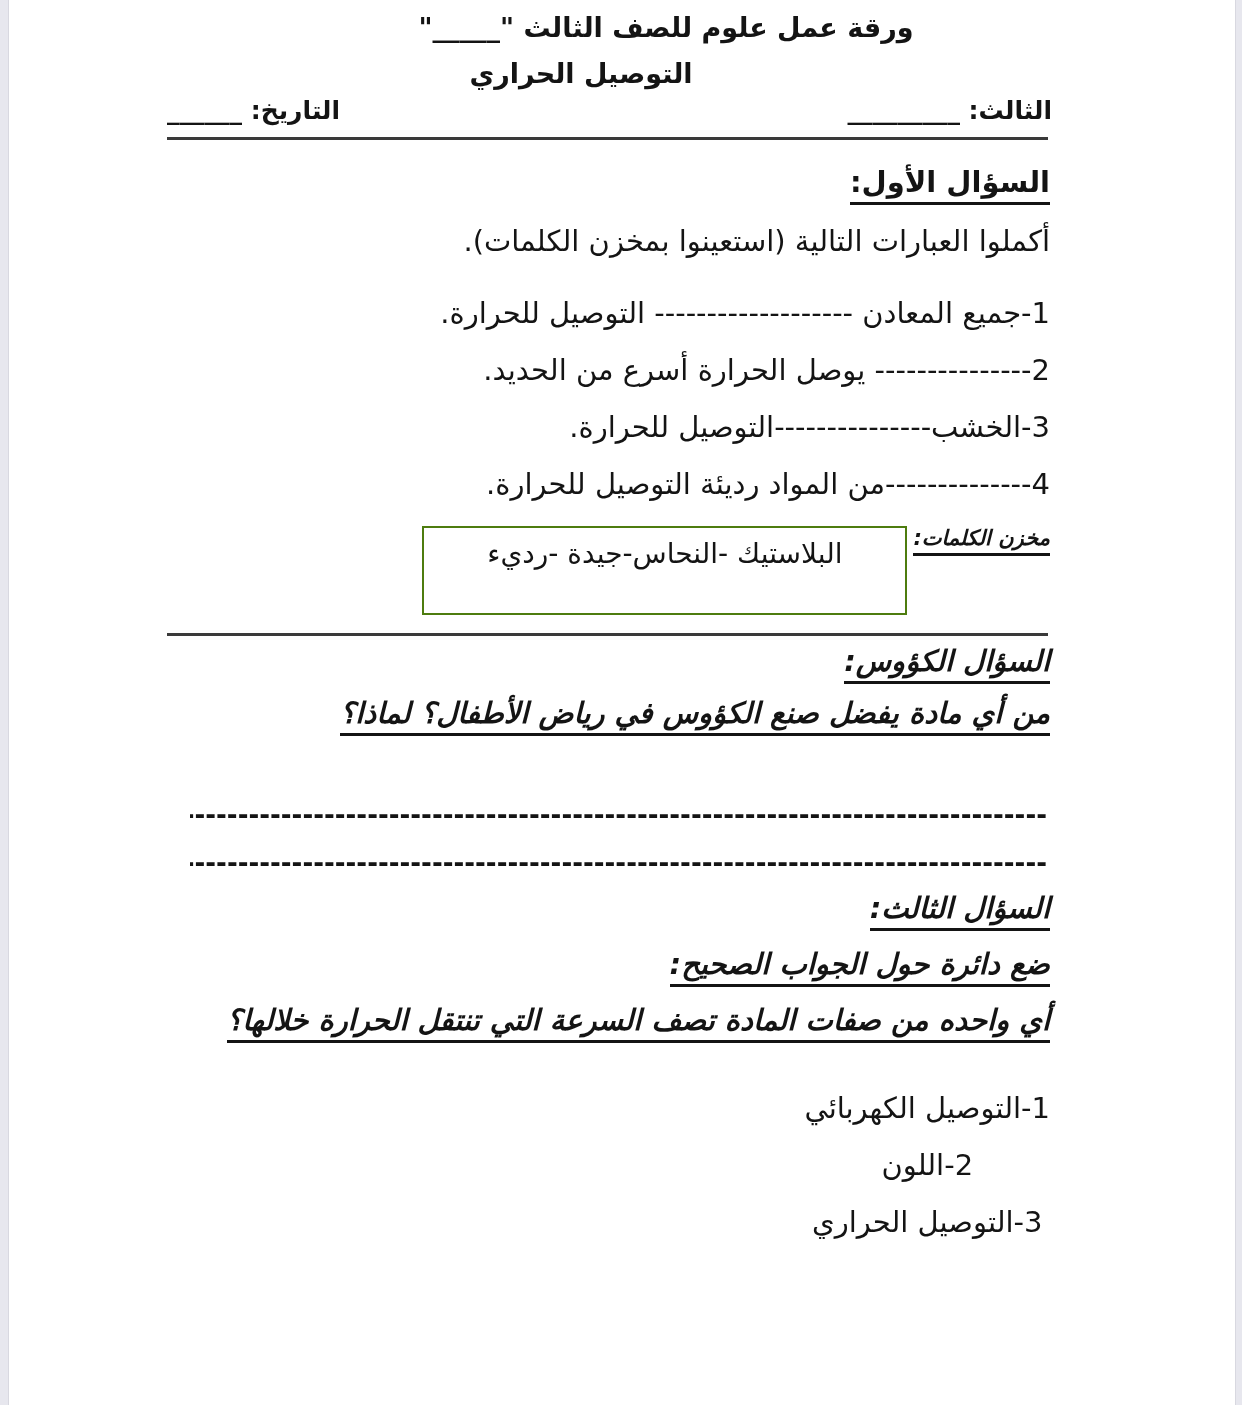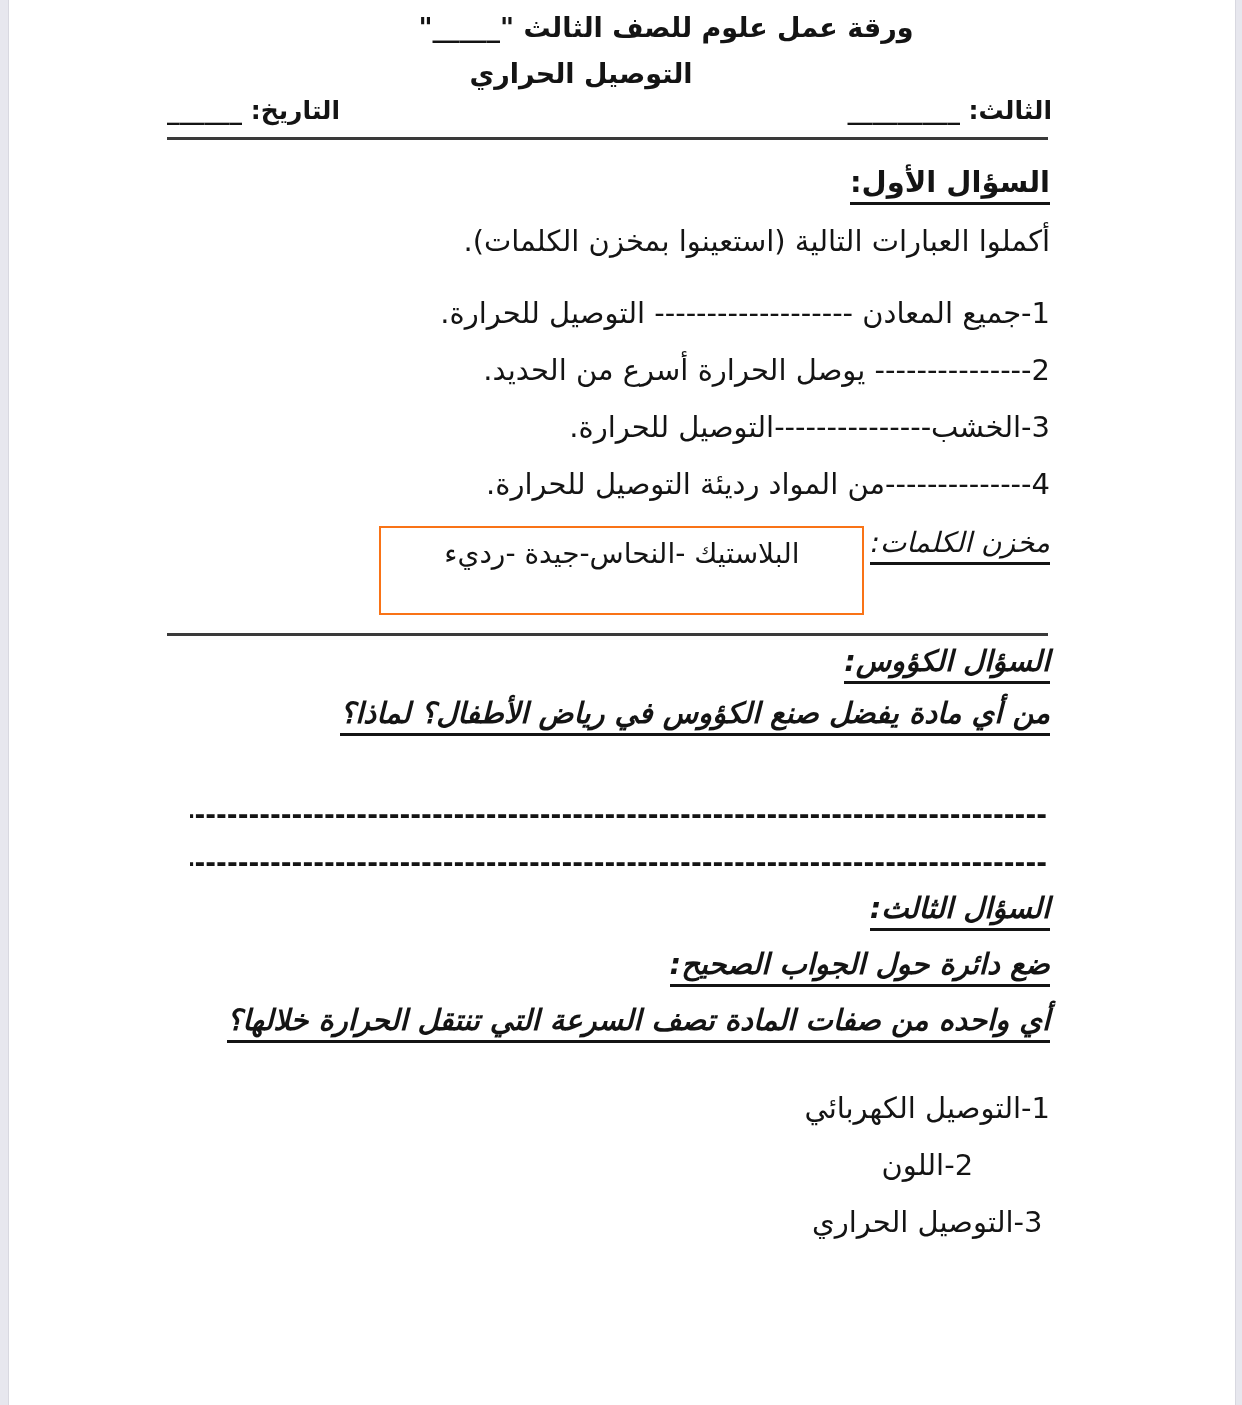--- a/index.html
+++ b/index.html
@@ -51,25 +51,25 @@
   .body-text { font-size: 29px; }
 
   .fill-items { top: 285px; line-height: 57px; font-size: 29px; }
   .fill-items div { white-space: nowrap; }
 
   .wordbank-row {
     top: 526px; left: 167px; right: 192px;
     display: flex; align-items: flex-start;
   }
   .wordbank-label {
-    font-size: 28px; font-weight: normal; font-style: italic;
+    font-size: 21px; font-weight: bold; font-style: italic;
     margin-left: 6px; white-space: nowrap;
   }
   .wordbank-box {
-    border: 2px solid #f97316;
+    border: 2px solid #4d7c0f;
     width: 481px; height: 76px;
     text-align: center;
     font-size: 28px;
     padding-top: 9px;
     box-sizing: content-box;
   }
 
   .dash-row {
     left: 190px; right: 195px;
     overflow: hidden; white-space: nowrap;

